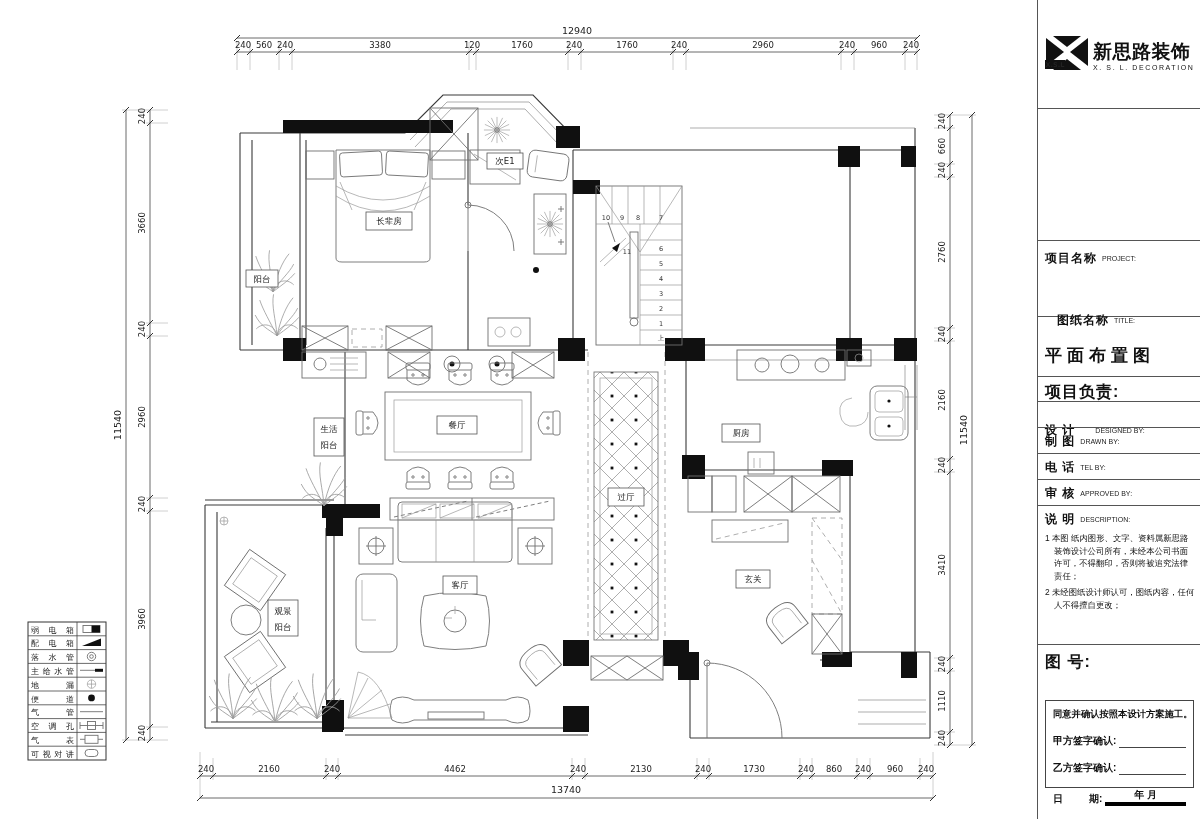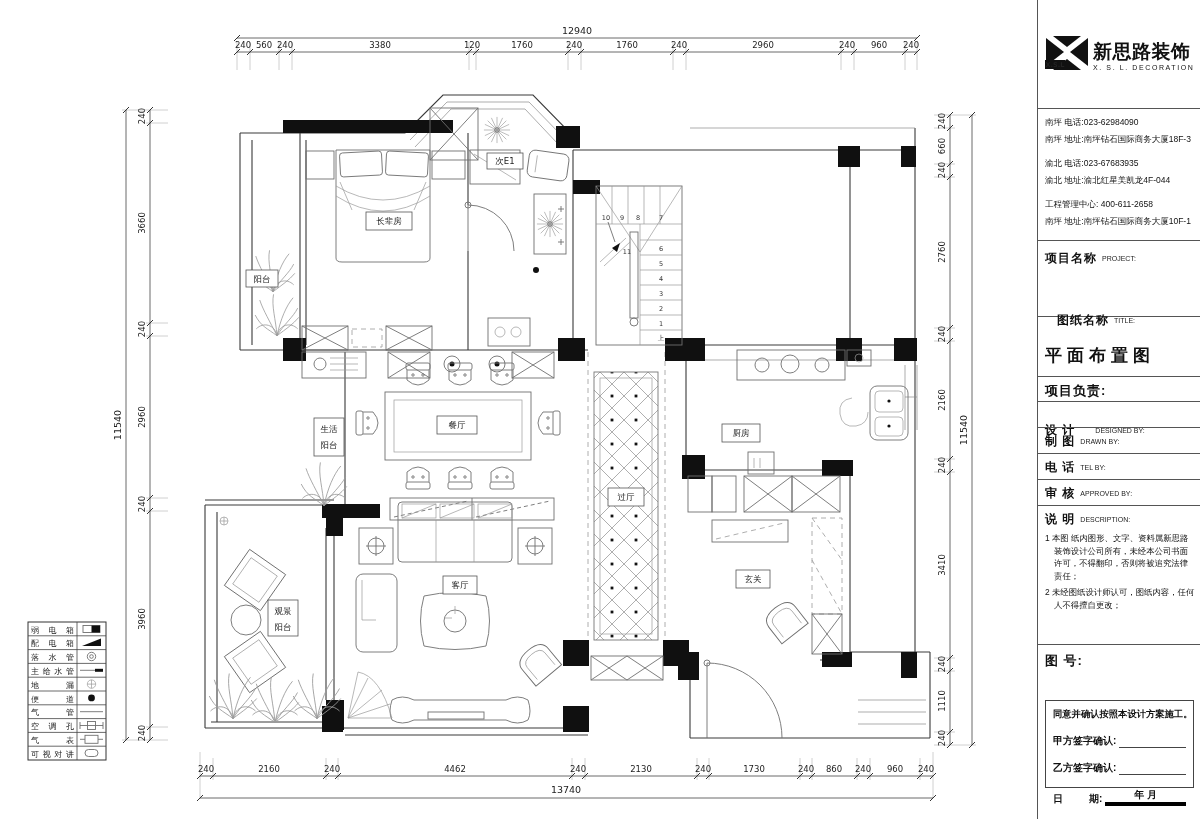--- a/index.html
+++ b/index.html
@@ -28,21 +28,21 @@
   .cnen{display:flex;align-items:center;gap:5px;white-space:nowrap;}
   .cn{font-size:12px;font-weight:bold;letter-spacing:1px;}
   .en{font-size:7px;color:#222;letter-spacing:0;}
   #logo{display:flex;align-items:center;gap:4px;}
   #logo .nm{line-height:1;margin-top:8px;}
   #logo .nm .cnb{font-size:19px;font-weight:bold;letter-spacing:0.5px;white-space:nowrap;}
   #logo .nm .enb{font-size:7px;letter-spacing:1.6px;margin-top:3px;white-space:nowrap;}
   .contact-line{font-size:8.5px;line-height:17px;white-space:nowrap;}
   .cgap{height:7px;}
   .bigtitle{font-size:17px;font-weight:bold;letter-spacing:5px;white-space:nowrap;}
-  .pmrow{font-size:13px;font-weight:bold;letter-spacing:1px;}
+  .pmrow{font-size:16px;font-weight:bold;letter-spacing:1px;}
   .note{font-size:8.4px;line-height:1.5;margin-top:4px;text-indent:-9px;padding-left:9px;}
   #signbox{position:absolute;left:7px;right:6px;top:700px;height:88px;border:1px solid #444;padding:7px 7px 5px 7px;box-sizing:border-box;}
   #signbox .agree{font-size:9.3px;font-weight:bold;white-space:nowrap;}
   .sigrow{display:flex;align-items:flex-end;margin-top:13px;font-size:10px;font-weight:bold;white-space:nowrap;}
   .sigline{flex:1;border-bottom:1px solid #444;height:12px;margin-left:3px;}
   .ymline{flex:1;border-bottom:4px solid #000000;text-align:center;font-size:10px;font-weight:bold;margin-left:3px;}
   .dsp{width:26px;}
 </style>
 </head>
 <body>
@@ -567,30 +567,20 @@
       <rect x="0" y="25" width="20" height="9" fill="#111"></rect>
       <text x="10" y="32" text-anchor="middle" font-size="6.5" font-weight="bold" fill="#fff">X.S.L</text>
     </svg>
     <div class="nm">
       <div class="cnb">新思路装饰</div>
       <div class="enb">X. S. L. DECORATION</div>
     </div>
   </div>
   <div class="line" style="top:108px;"></div>
 
-  <div class="sec" style="top:114px;">
-    <div class="contact-line">南坪  电话:023-62984090</div>
-    <div class="contact-line">南坪  地址:南坪钻石国际商务大厦18F-3</div>
-    <div class="cgap"></div>
-    <div class="contact-line">渝北  电话:023-67683935</div>
-    <div class="contact-line">渝北  地址:渝北红星美凯龙4F-044</div>
-    <div class="cgap"></div>
-    <div class="contact-line">工程管理中心: 400-611-2658</div>
-    <div class="contact-line">南坪  地址:南坪钻石国际商务大厦10F-1</div>
-  </div>
   <div class="line" style="top:240px;"></div>
 
   <div class="sec cnen" style="top:250px;">
     <span class="cn">项目名称</span>
     <span class="en">PROJECT:</span>
   </div>
   <div class="line" style="top:316px;"></div>
 
   <div class="sec cnen" style="top:312px;padding-left:12px;">
     <span class="cn">图纸名称</span>

